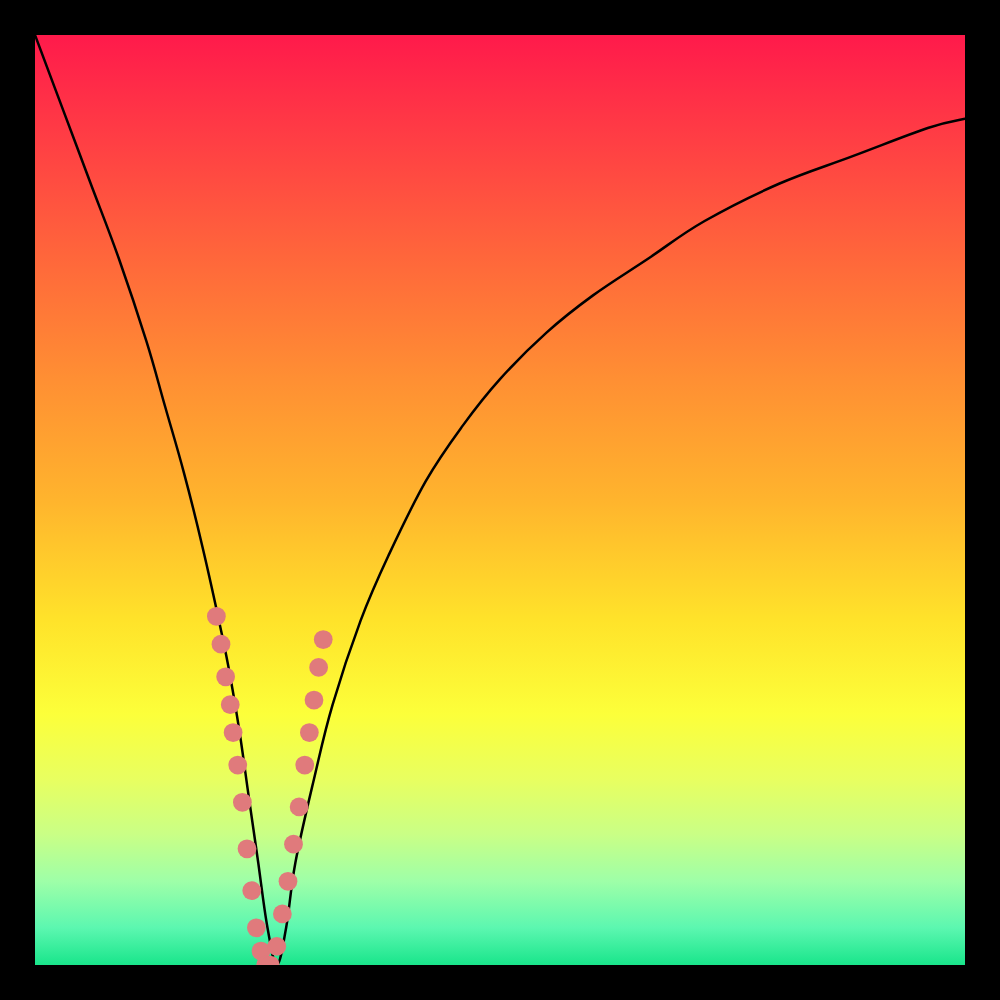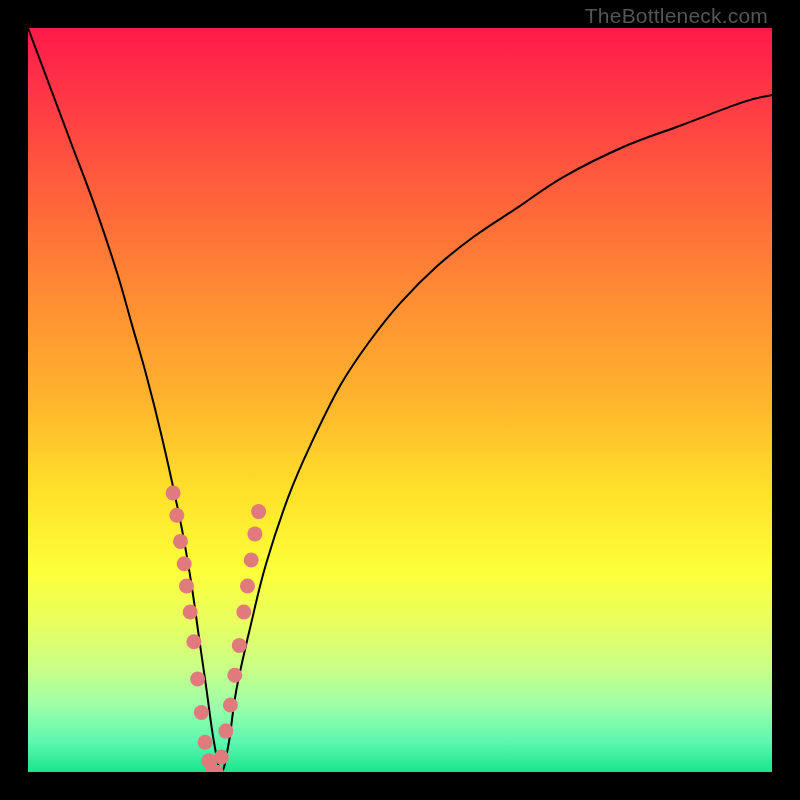--- a/index.html
+++ b/index.html
@@ -68,21 +68,20 @@
   }
   .markers circle {
     fill: #e07a7c;
     stroke: none;
   }
 </style>
 </head>
 <body>
 
 <div class="frame">
-  <div class="watermark">TheBottleneck.com</div>
   <div class="plot-area">
     <div class="gradient-bg"></div>
     <svg class="curve" viewBox="0 0 744 744" preserveAspectRatio="none">
       <path id="curve-path" d="M 0.0 0.0 C 4.0 10.7, 14.3 38.1, 22.3 59.5 C 30.4 80.9, 36.6 97.6, 44.6 119.0 C 52.7 140.5, 58.9 155.8, 67.0 178.6 C 75.0 201.3, 82.6 224.1, 89.3 245.5 C 96.0 266.9, 98.8 278.9, 104.2 297.6 C 109.5 316.3, 113.7 329.6, 119.0 349.7 C 124.4 369.8, 128.6 386.4, 133.9 409.2 C 139.3 432.0, 144.8 457.4, 148.8 476.2 C 152.8 494.9, 153.6 498.6, 156.2 513.4 C 158.9 528.1, 161.0 540.6, 163.7 558.0 C 166.4 575.4, 168.4 591.3, 171.1 610.1 C 173.8 628.8, 175.9 643.4, 178.6 662.2 C 181.2 680.9, 183.3 699.5, 186.0 714.2 C 188.7 729.0, 190.8 744.0, 193.4 744.0 C 196.1 744.0, 198.2 729.0, 200.9 714.2 C 203.6 699.5, 204.3 683.6, 208.3 662.2 C 212.3 640.7, 217.8 618.0, 223.2 595.2 C 228.6 572.4, 231.4 558.4, 238.1 535.7 C 244.8 512.9, 252.4 490.1, 260.4 468.7 C 268.4 447.3, 273.3 436.7, 282.7 416.6 C 292.1 396.6, 301.8 375.9, 312.5 357.1 C 323.2 338.4, 331.5 327.2, 342.2 312.5 C 353.0 297.7, 359.9 288.7, 372.0 275.3 C 384.1 261.9, 395.8 250.1, 409.2 238.1 C 422.6 226.0, 431.7 219.0, 446.4 208.3 C 461.1 197.6, 475.0 189.3, 491.0 178.6 C 507.1 167.8, 516.9 159.5, 535.7 148.8 C 554.4 138.1, 573.8 128.4, 595.2 119.0 C 616.6 109.7, 633.3 104.8, 654.7 96.7 C 676.1 88.7, 698.2 79.8, 714.2 74.4 C 730.3 69.0, 738.6 68.3, 744.0 67.0"></path>
       <g id="markers" class="markers">
           <circle cx="145.1" cy="465.0" r="7.5"></circle>
           <circle cx="148.8" cy="487.3" r="7.5"></circle>
           <circle cx="152.5" cy="513.4" r="7.5"></circle>
           <circle cx="156.2" cy="535.7" r="7.5"></circle>
           <circle cx="158.5" cy="558.0" r="7.5"></circle>

